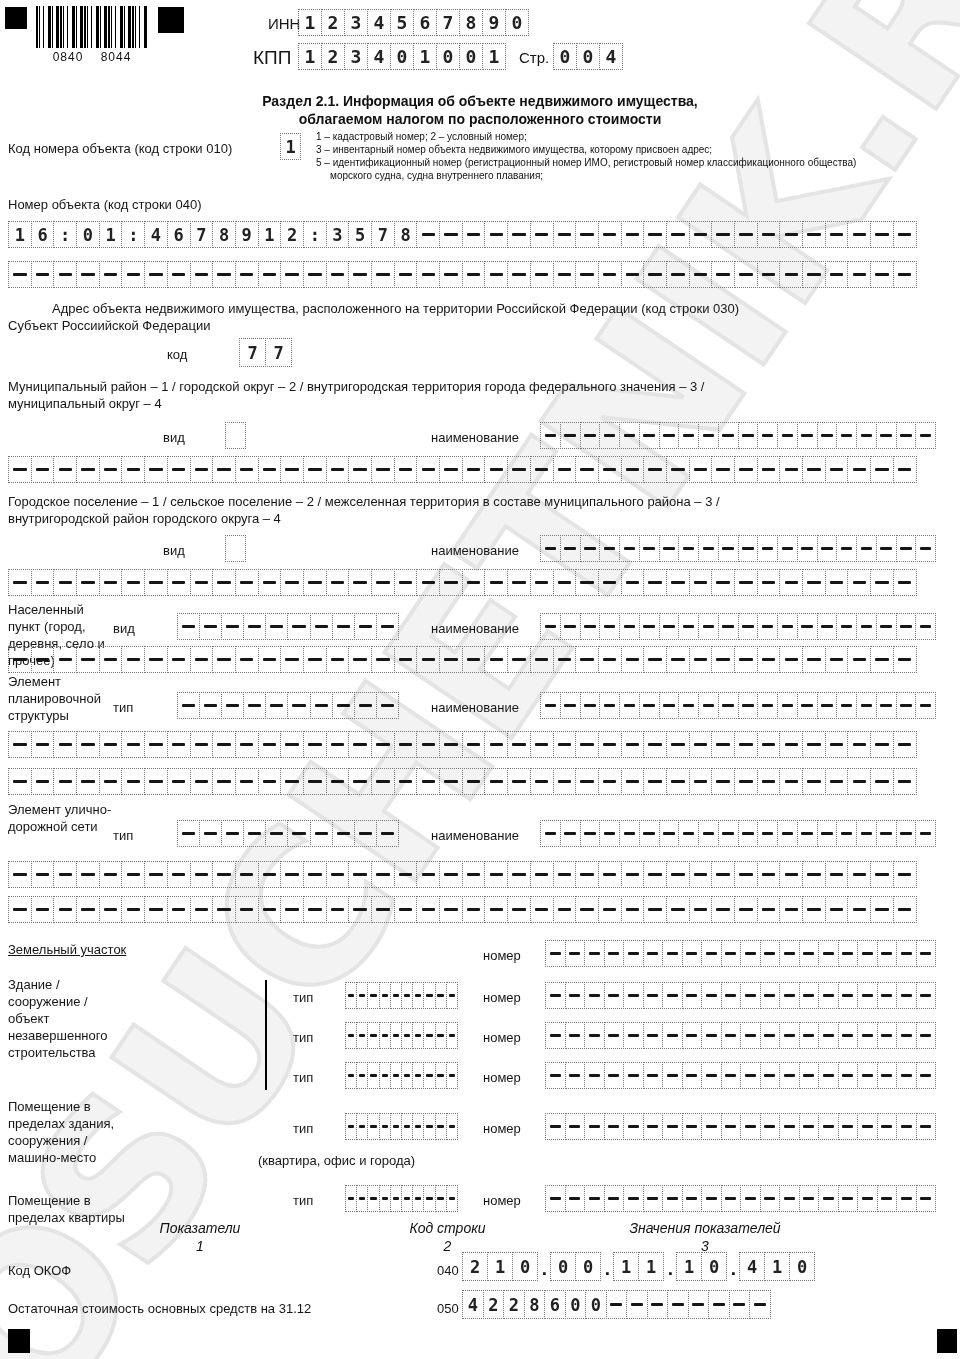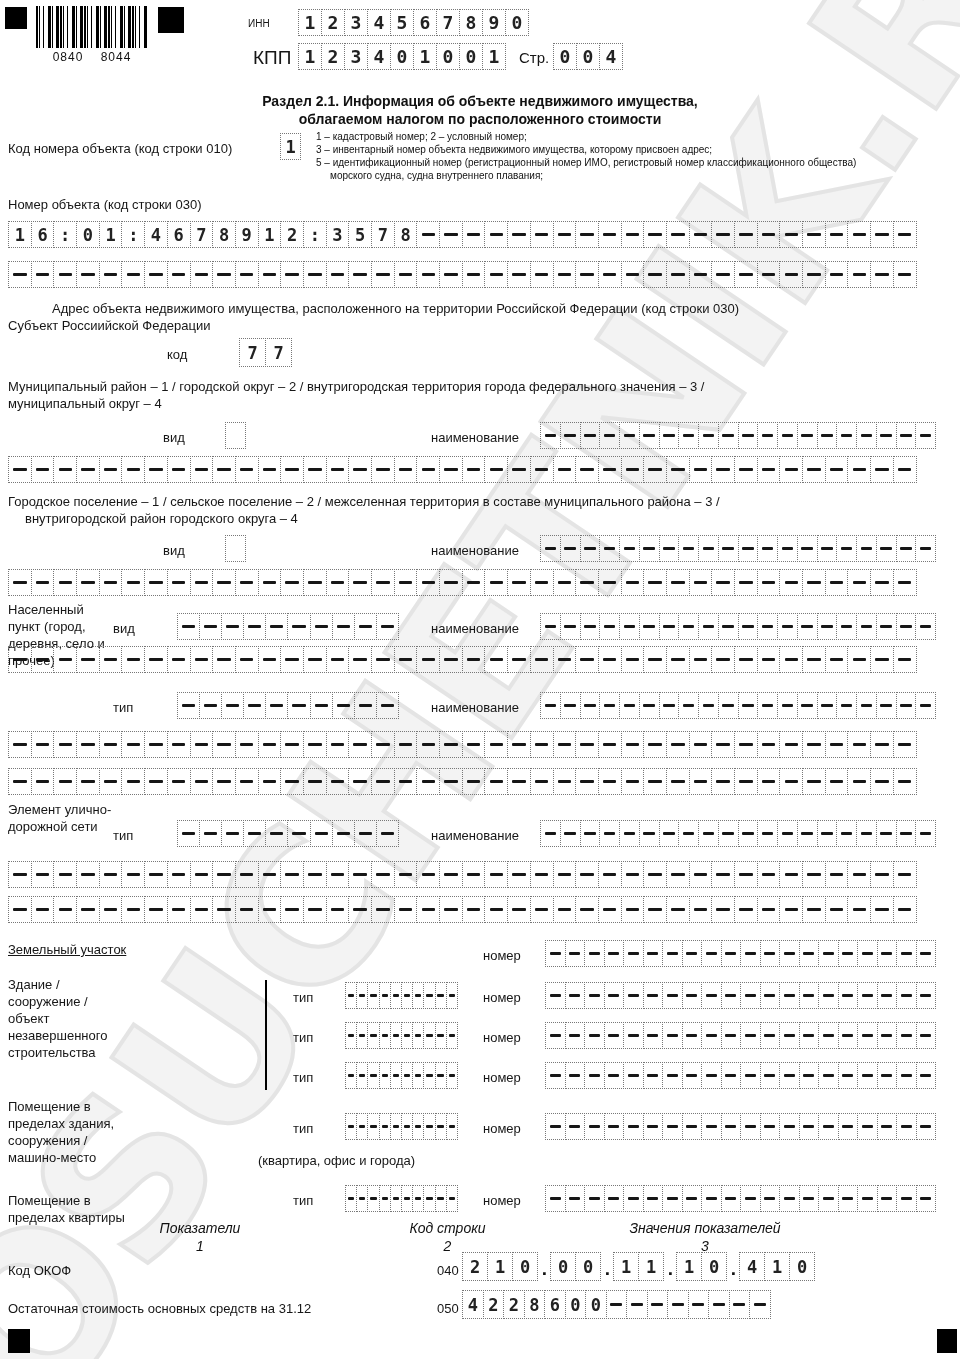--- a/index.html
+++ b/index.html
@@ -53,21 +53,21 @@
   <div class="watermark">GOSUCHETNIK.RU</div>
 
   <div class="sq fg" style="left:5px;top:7px;width:22px;height:22px;"></div>
   <div class="sq fg" style="left:158px;top:7px;width:26px;height:26px;"></div>
   <div class="sq fg" style="left:8px;top:1329px;width:22px;height:24px;"></div>
   <div class="sq fg" style="left:937px;top:1329px;width:20px;height:24px;"></div>
 
   <div class="barcode fg"></div>
   <div class="barcode-num fg">0840    8044</div>
 
-  <div class="abs lbl fg" style="left:248px;top:15px;font-size:10px;">ИНН</div>
+  <div class="abs lbl fg" style="left:268px;top:15px;font-size:15px;">ИНН</div>
   <div class="cellrow w-inn fg" style="left:298px;top:9px;">
       <span class="cell">1</span>
       <span class="cell">2</span>
       <span class="cell">3</span>
       <span class="cell">4</span>
       <span class="cell">5</span>
       <span class="cell">6</span>
       <span class="cell">7</span>
       <span class="cell">8</span>
       <span class="cell">9</span>
@@ -99,21 +99,21 @@
   <div class="cellrow w-one fg" style="left:280px;top:133px;">
       <span class="cell">1</span>
     </div>
   <div class="abs small fg" style="left:316px;top:130px;width:640px;">
     <div>1 – кадастровый номер; 2 – условный номер;</div>
     <div>3 – инвентарный номер объекта недвижимого имущества, которому присвоен адрес;</div>
     <div>5 – идентификационный номер (регистрационный номер ИМО, регистровый номер классификационного общества)</div>
     <div style="padding-left:14px;">морского судна, судна внутреннего плавания;</div>
   </div>
 
-  <div class="abs lbl fg" style="left:8px;top:196px;">Номер объекта (код строки 030)</div>
+  <div class="abs lbl fg" style="left:8px;top:196px;">Номер объекта (код строки 040)</div>
   <div class="cellrow w-full fg" style="left:8px;top:221px;">
       <span class="cell">1</span>
       <span class="cell">6</span>
       <span class="cell">:</span>
       <span class="cell">0</span>
       <span class="cell">1</span>
       <span class="cell">:</span>
       <span class="cell">4</span>
       <span class="cell">6</span>
       <span class="cell">7</span>
@@ -267,21 +267,21 @@
       <span class="cell dash"></span>
       <span class="cell dash"></span>
       <span class="cell dash"></span>
       <span class="cell dash"></span>
       <span class="cell dash"></span>
       <span class="cell dash"></span>
       <span class="cell dash"></span>
     </div>
 
   <div class="abs lbl fg" style="left:8px;top:493px;">Городское поселение – 1 / сельское поселение – 2 / межселенная территория в составе муниципального района – 3 /</div>
-  <div class="abs lbl fg" style="left:25px;top:510px;">внутригородской район городского округа – 4</div>
+  <div class="abs lbl fg" style="left:8px;top:510px;">внутригородской район городского округа – 4</div>
 
   <div class="abs lbl fg" style="left:163px;top:542px;">вид</div>
   <div class="cellrow w-one fg" style="left:225px;top:535px;">
       <span class="cell"></span>
     </div>
   <div class="abs lbl fg" style="left:431px;top:542px;">наименование</div>
   <div class="cellrow w-name fg" style="left:540px;top:535px;">
       <span class="cell dash"></span>
       <span class="cell dash"></span>
       <span class="cell dash"></span>
@@ -419,20 +419,21 @@
       <span class="cell dash"></span>
       <span class="cell dash"></span>
       <span class="cell dash"></span>
       <span class="cell dash"></span>
       <span class="cell dash"></span>
       <span class="cell dash"></span>
       <span class="cell dash"></span>
       <span class="cell dash"></span>
     </div>
 
+  <div class="abs lbl fg" style="left:8px;top:673px;width:105px;">Элемент планировочной структуры</div>
   <div class="abs lbl fg" style="left:113px;top:699px;">тип</div>
   <div class="cellrow w-tip fg" style="left:177px;top:692px;">
       <span class="cell dash"></span>
       <span class="cell dash"></span>
       <span class="cell dash"></span>
       <span class="cell dash"></span>
       <span class="cell dash"></span>
       <span class="cell dash"></span>
       <span class="cell dash"></span>
       <span class="cell dash"></span>

